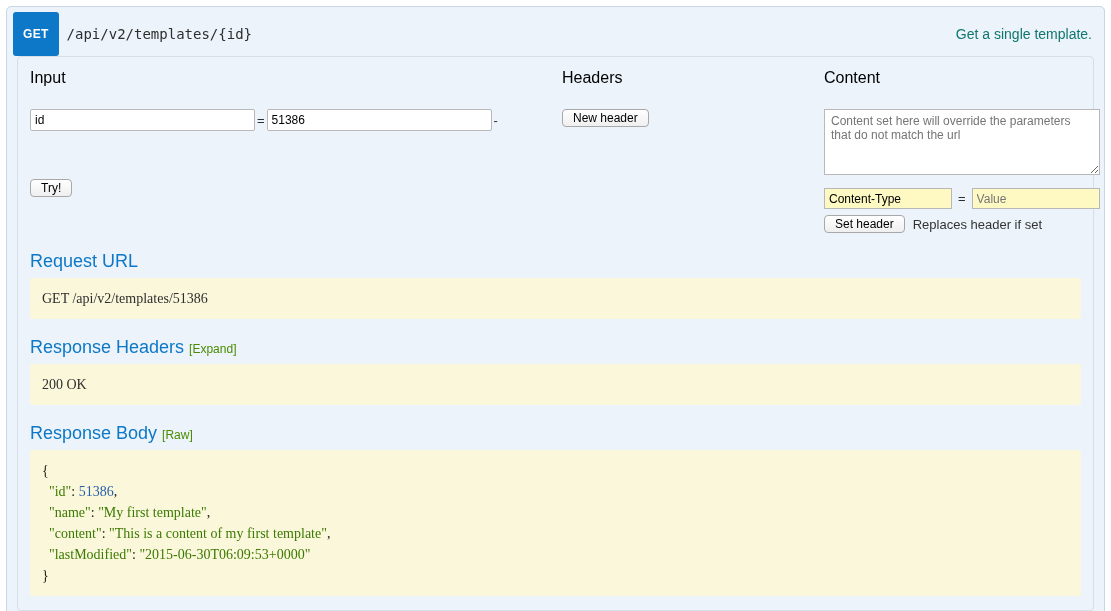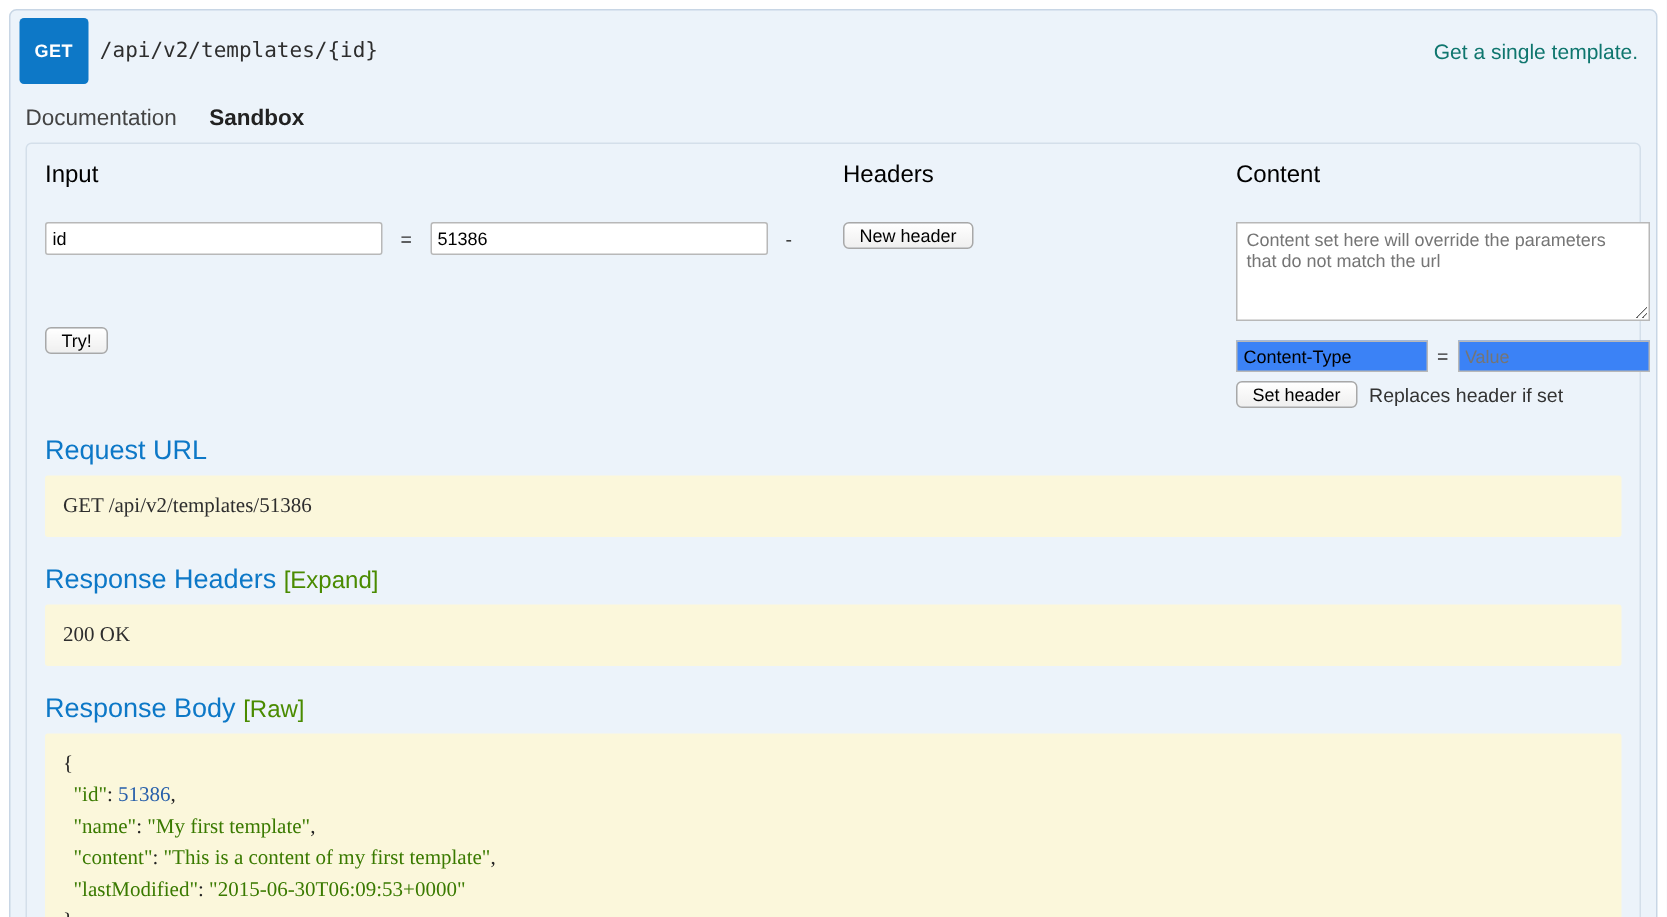--- a/index.html
+++ b/index.html
@@ -79,21 +79,21 @@
     margin-bottom: 22px;
   }
   .sec-title {
     color: #0d78c7;
     font-size: 18px;
     margin: 10px 0 6px 0;
   }
   .req-row {
     display: flex;
     align-items: center;
-    gap: 12px;
+    gap: 2px;
   }
   .req-row input[type="text"] {
     border: 1px solid #b8b8b8;
     border-radius: 2px;
     background: #fff;
     height: 18px;
     padding: 1px 4px;
     font-family: inherit;
     font-size: 12px;
   }
@@ -124,39 +124,39 @@
     resize: both;
   }
   .ct-row {
     margin-top: 10px;
     display: flex;
     align-items: center;
     gap: 6px;
   }
   .ct-row input[type="text"] {
     border: 1px solid #b8b8b8;
-    background: #3b82f6;
+    background: #fef9c3;
     height: 17px;
     padding: 1px 4px;
     font-size: 12px;
     font-family: inherit;
   }
   .ct-name { width: 118px; }
   .ct-val  { width: 118px; }
   .ct-note-row { margin-top: 6px; display: flex; align-items: center; gap: 8px; }
   .ct-note { font-size: 13px; color: #333; }
 
   .result-h {
     color: #0d78c7;
     font-size: 18px;
     margin: 18px 0 6px 0;
   }
   .sub-action {
     color: #4a8b00;
-    font-size: 16px;
+    font-size: 12px;
     cursor: pointer;
   }
   pre.box {
     background: #fbf7db;
     border-radius: 2px;
     margin: 4px 0 0 0;
     padding: 10px 12px;
     font-family: Liberation Serif, serif;
     font-size: 14px;
     line-height: 1.5;
@@ -173,24 +173,20 @@
 
 <div class="page">
   <div class="outer">
 
     <div class="topbar">
       <span class="method">GET</span>
       <span class="path">/api/v2/templates/{id}</span>
       <span class="summary">Get a single template.</span>
     </div>
 
-    <div class="tabs">
-      <span class="tab">Documentation</span>
-      <span class="tab active">Sandbox</span>
-    </div>
 
     <div class="inner">
 
       <div class="cols">
 
         <div>
           <div class="col-head">Input</div>
           <div class="req-row">
             <input type="text" class="req-name" value="id" style="">
             <span>=</span>

